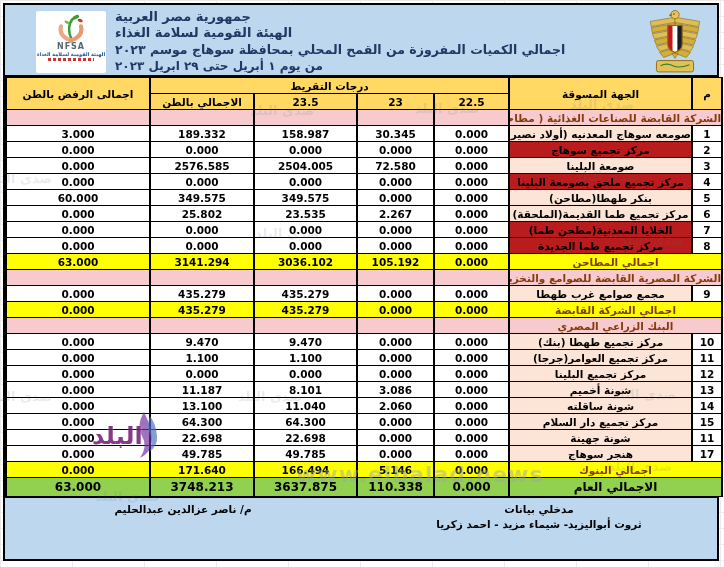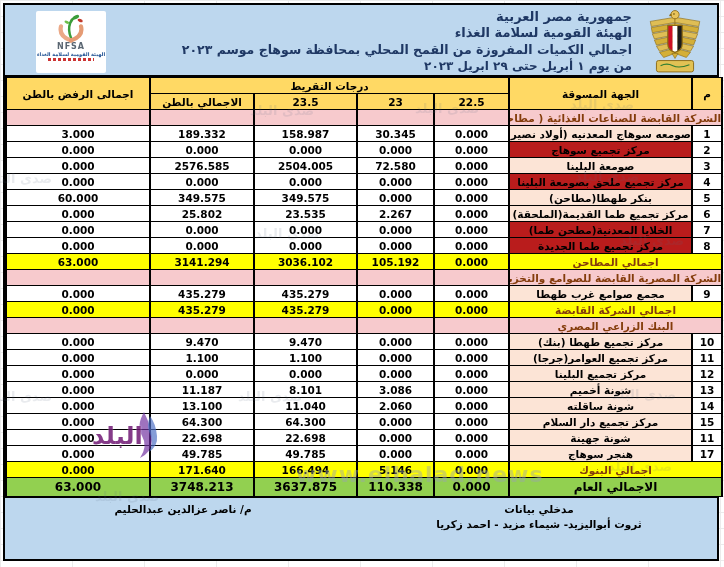--- a/index.html
+++ b/index.html
@@ -15,21 +15,21 @@
     position:absolute;left:3px;top:3px;width:716px;height:558px;
     border:2px solid #000;background:#fff;display:flex;flex-direction:column;
     box-sizing:border-box;
   }
   
   .doc-header{
     height:72px;flex:0 0 72px;background:#BDD7EE;position:relative;
     border-bottom:2px solid #000;box-sizing:border-box;
   }
   .titles{
-    position:absolute;left:110px;right:85px;top:4px;text-align:right;
+    position:absolute;left:110px;right:85px;top:4px;text-align:left;
     color:#1F3864;font-weight:bold;direction:rtl;
   }
   .titles .t1{font-size:13px;line-height:16px;}
   .titles .t2{font-size:13px;line-height:16px;}
   .titles .t3{font-size:12.5px;line-height:17px;}
   .titles .t4{font-size:12px;line-height:16px;}
   .nfsa-box{
     position:absolute;left:31px;top:6px;width:70px;height:62px;background:#fff;
     display:flex;flex-direction:column;align-items:center;border-radius:2px;
   }

